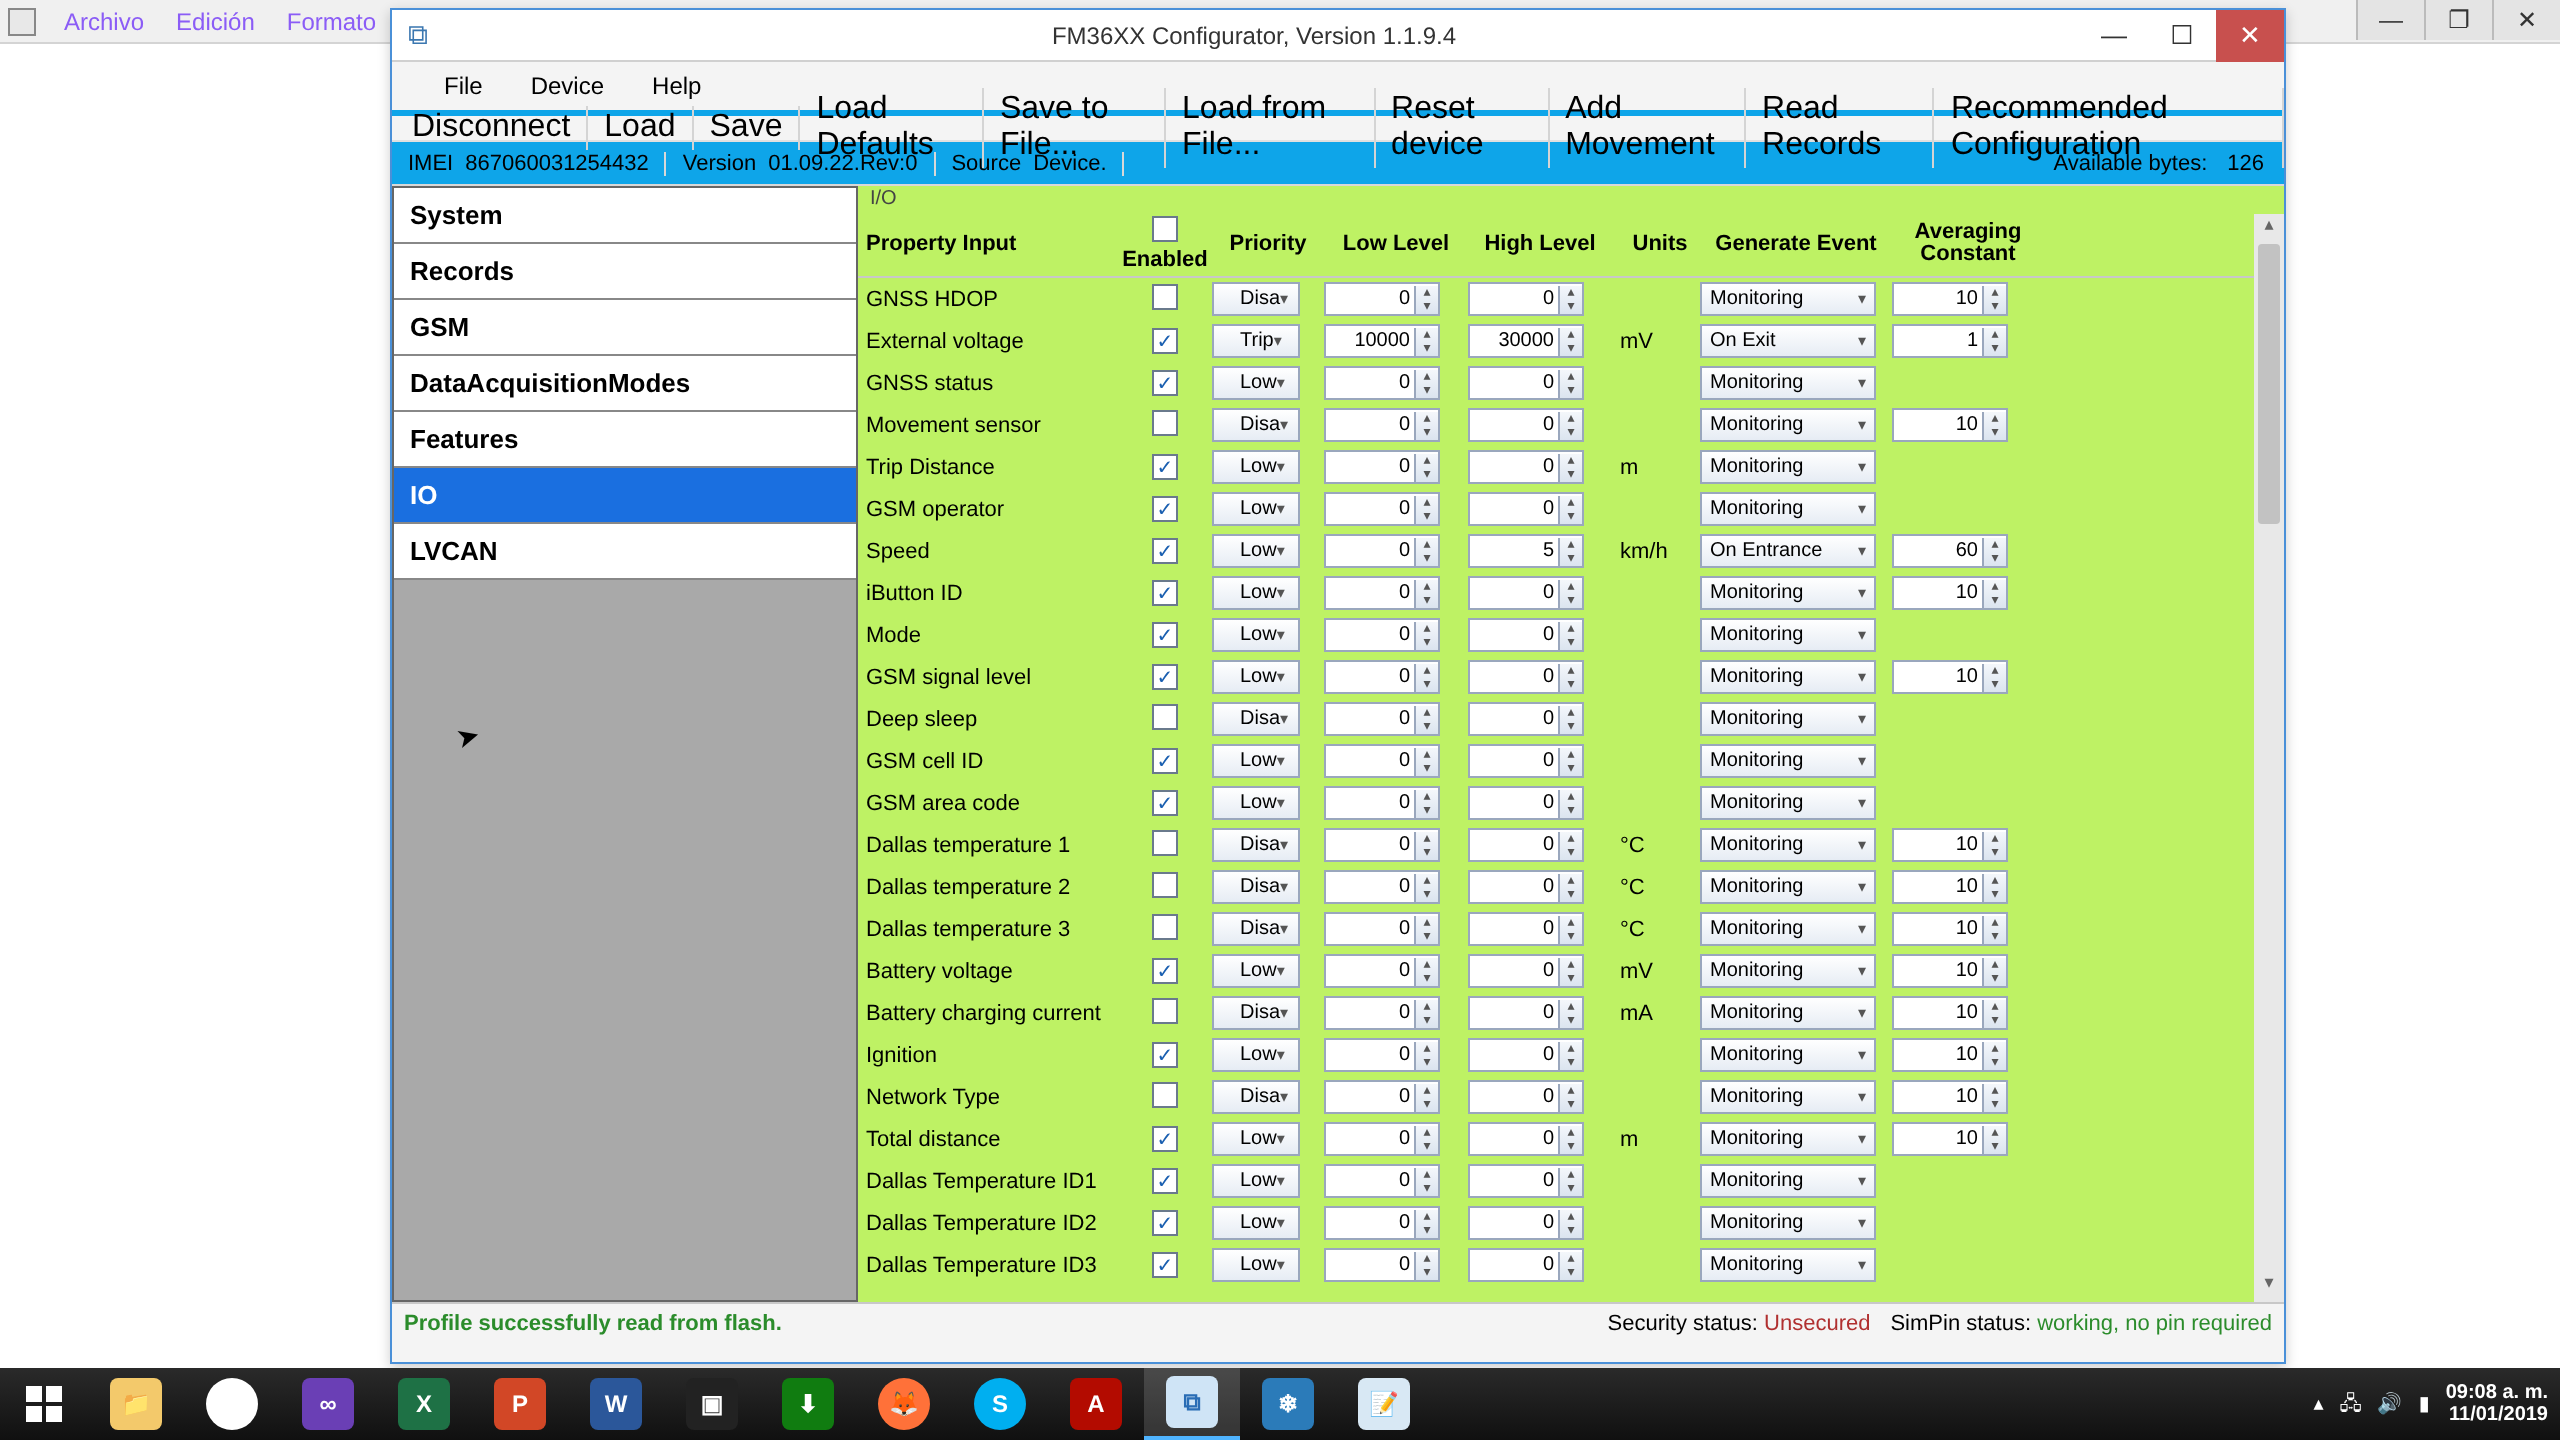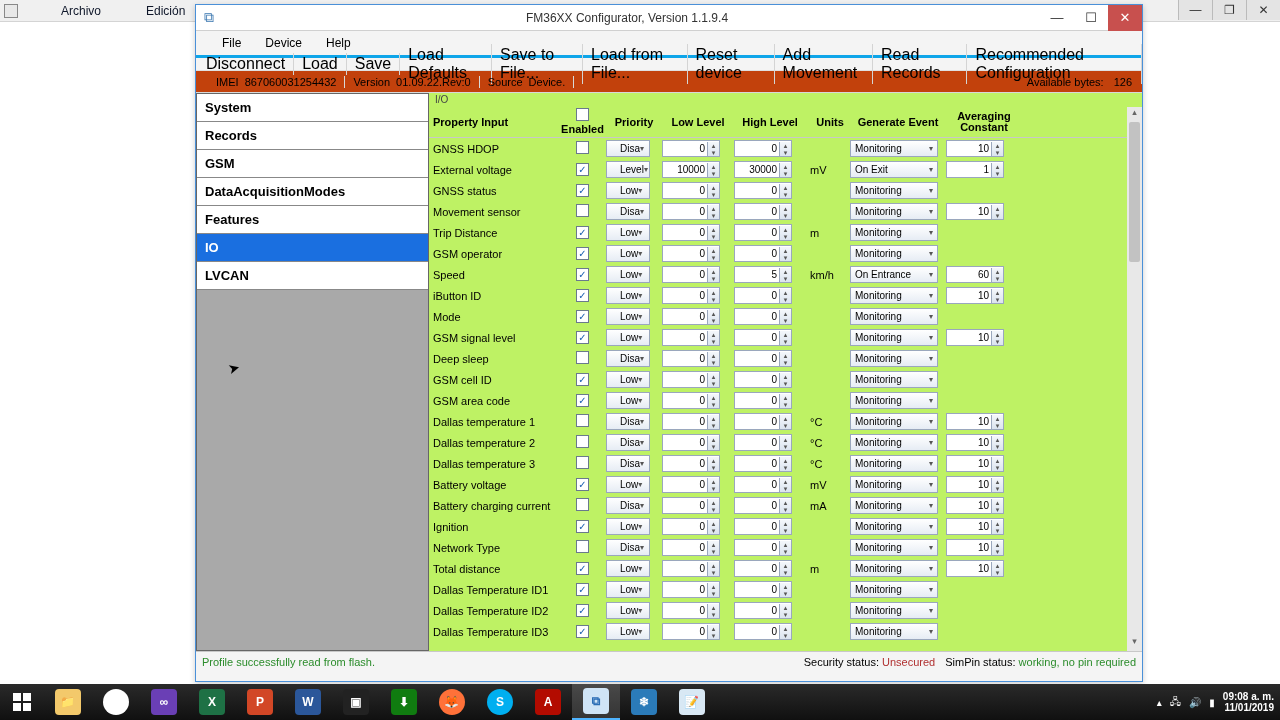--- a/index.html
+++ b/index.html
@@ -1,40 +1,40 @@
 <!DOCTYPE html>
 <html><head>
 <meta charset="utf-8">
 <style>
 * { box-sizing: border-box; margin: 0; padding: 0; font-family: "Segoe UI", Tahoma, sans-serif; }
 body { background: #fff; width: 1280px; height: 720px; overflow: hidden; position: relative; }
 
 
 .outer-menubar { position: absolute; top: 0; left: 0; right: 0; height: 22px; background: #f0f0f0; border-bottom: 1px solid #d4d4d4; display: flex; align-items: center; padding-left: 4px; font-size: 12px; }
 .outer-menubar .favicon { width: 14px; height: 14px; background: #e8e8e8; border: 1px solid #888; margin-right: 6px; }
-.outer-menubar .item { padding: 2px 8px; color: #0f172a; margin-left: 29px; }
+.outer-menubar .item { padding: 2px 8px; color: #8b5cf6; }
 .outer-controls { position: absolute; top: 0; right: 0; display: flex; }
 .outer-controls div { width: 34px; height: 20px; display: flex; align-items: center; justify-content: center; font-size: 12px; color: #333; background: #e4e4e4; border-left: 1px solid #bbb; }
 
 
 .app-window { position: absolute; left: 195px; top: 4px; width: 948px; height: 678px; background: #f4f4f4; border: 1px solid #4a90d8; box-shadow: 0 2px 6px rgba(0,0,0,0.2); }
 .titlebar { height: 26px; background: #fff; border-bottom: 1px solid #d0d0d0; display: flex; align-items: center; font-size: 12px; color: #333; }
 .titlebar .app-icon { margin-left: 8px; color: #3b77b0; font-size: 14px; }
 .titlebar .title { flex: 1; text-align: center; }
 .titlebar .win-ctrl { display: flex; }
 .titlebar .win-ctrl div { width: 34px; height: 26px; display: flex; align-items: center; justify-content: center; font-size: 13px; }
 .titlebar .close { background: #c8504e; color: #fff; }
 
 .menubar { height: 24px; display: flex; align-items: center; padding-left: 14px; font-size: 12px; background: #f4f4f4; }
 .menubar .mitem { padding: 2px 12px; }
 
 .toolbar { height: 16px; display: flex; align-items: center; padding-left: 2px; font-size: 16px; background: #f4f4f4; border-top: 3px solid #0ea5e9; border-bottom: 1px solid #e0e0e0; }
 .toolbar .tbtn { padding: 2px 8px; border-right: 1px solid #d4d4d4; }
 
-.infobar { height: 22px; display: flex; align-items: center; font-size: 11px; background: #c2410c; border-bottom: 1px solid #d8d8d8; padding-left: 12px; }
+.infobar { height: 22px; display: flex; align-items: center; font-size: 11px; background: #0ea5e9; border-bottom: 1px solid #d8d8d8; padding-left: 0; }
 .infobar .seg { padding: 0 8px; border-right: 1px solid #d8d8d8; display: flex; gap: 6px; }
 .infobar .rt { margin-left: auto; padding-right: 10px; display: flex; gap: 10px; }
 
 .body-area { display: flex; height: 558px; }
 .sidebar { width: 233px; background: #a9a9a9; border: 1px solid #666; }
 .sidebar .sitem { background: #fff; border-bottom: 1px solid #888; padding: 6px 8px; font-size: 13px; font-weight: 600; }
 .sidebar .sitem.active { background: #1a6fe0; color: #fff; }
 
 .main { flex: 1; background: #bef264; overflow: hidden; position: relative; }
 .section-label { font-size: 10px; padding: 1px 6px; color: #444; }
@@ -56,21 +56,21 @@
 .num .val { flex: 1; text-align: right; padding-right: 2px; }
 .num .spin { width: 12px; border-left: 1px solid #9aa7bd; background: linear-gradient(#f4f7fb,#dbe4ef); font-size: 7px; line-height: 7px; text-align: center; color: #555; }
 .gen { width: 88px; height: 17px; border: 1px solid #9aa7bd; background: linear-gradient(#fff,#e6ecf4); font-size: 10px; padding: 0 4px; display: flex; align-items: center; justify-content: space-between; }
 .gen .arrow { font-size: 8px; color: #555; }
 .cb { width: 13px; height: 13px; border: 1px solid #6a7a8c; background: #fff; display: inline-flex; align-items: center; justify-content: center; font-size: 10px; color: #1a5fb0; margin: 0 auto; }
 .scrollbar { position: absolute; right: 0; top: 14px; bottom: 0; width: 15px; background: #e8e8e8; }
 .scrollbar .thumb { position: absolute; left: 2px; right: 2px; top: 15px; height: 140px; background: #c2c2c2; border-radius: 2px; }
 .scrollbar .end { position: absolute; left: 0; right: 0; height: 15px; font-size: 9px; text-align: center; color: #666; }
 
 .statusbar { height: 20px; border-top: 1px solid #c8c8c8; display: flex; align-items: center; font-size: 11px; padding: 0 6px; }
-.statusbar .s-left { color: #2b8c2b; }
+.statusbar .s-left { color: #2b8c2b; font-weight: bold; }
 .statusbar .s-right { margin-left: auto; display: flex; gap: 10px; justify-content: flex-end; }
 .statusbar .red { color: #b03030; }
 .statusbar .green { color: #2b8c2b; }
 
 
 .taskbar { position: absolute; left: 0; right: 0; bottom: 0; height: 36px; background: linear-gradient(#2a2a2a,#101010); display: flex; align-items: center; }
 .taskbar .start { width: 44px; height: 36px; display: flex; align-items: center; justify-content: center; }
 .taskbar .start .win { width: 18px; height: 18px; display: grid; grid-template-columns: 1fr 1fr; grid-template-rows: 1fr 1fr; gap: 2px; }
 .taskbar .start .win div { background: #fff; }
 .taskbar .ticon { width: 48px; height: 36px; display: flex; align-items: center; justify-content: center; color: #fff; font-size: 16px; }
@@ -202,21 +202,21 @@
                 <span class="val">10</span>
                 <div class="spin">▴<br>▾</div>
               </div>
             </div>
           </div>
           <div class="row">
             <div class="c-prop">External voltage</div>
             <div class="c-en"><span class="cb">✓</span></div>
             <div class="c-pri">
               <div class="sel">
-                <span>Level</span>
+                <span>Trip</span>
                 <span class="arrow">▾</span>
               </div>
             </div>
             <div class="c-low">
               <div class="num">
                 <span class="val">10000</span>
                 <div class="spin">▴<br>▾</div>
               </div>
             </div>
             <div class="c-high">

